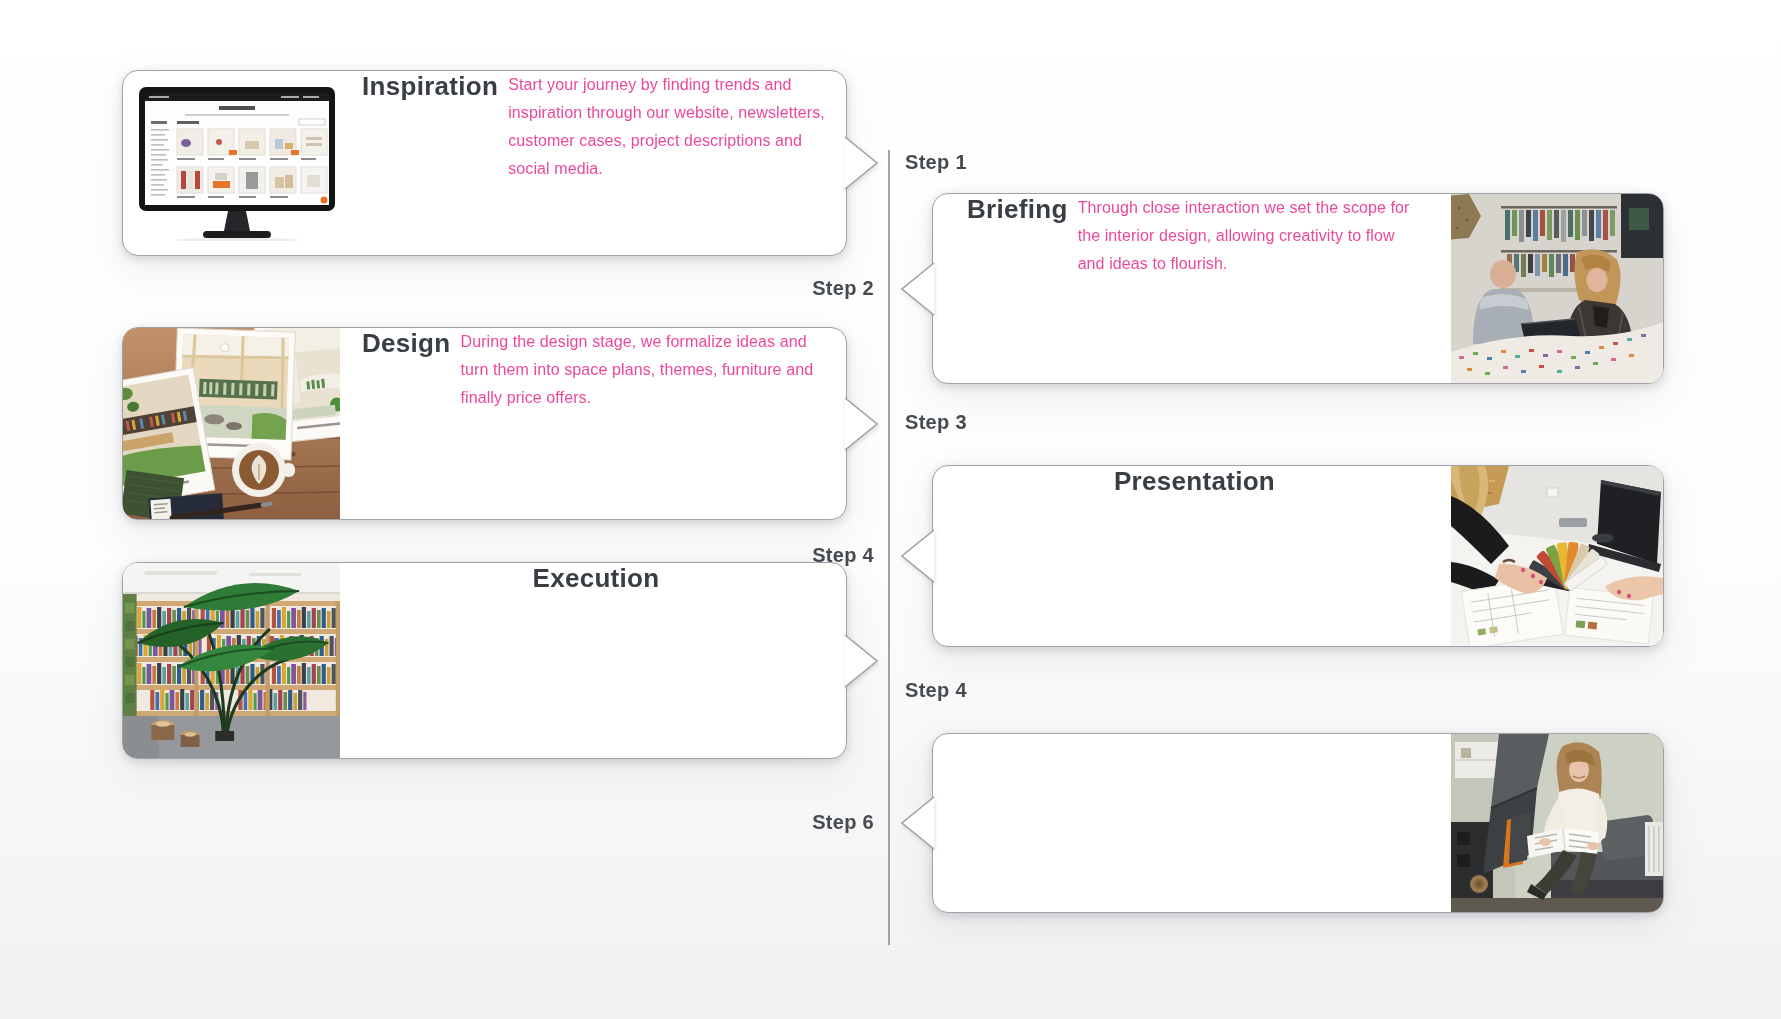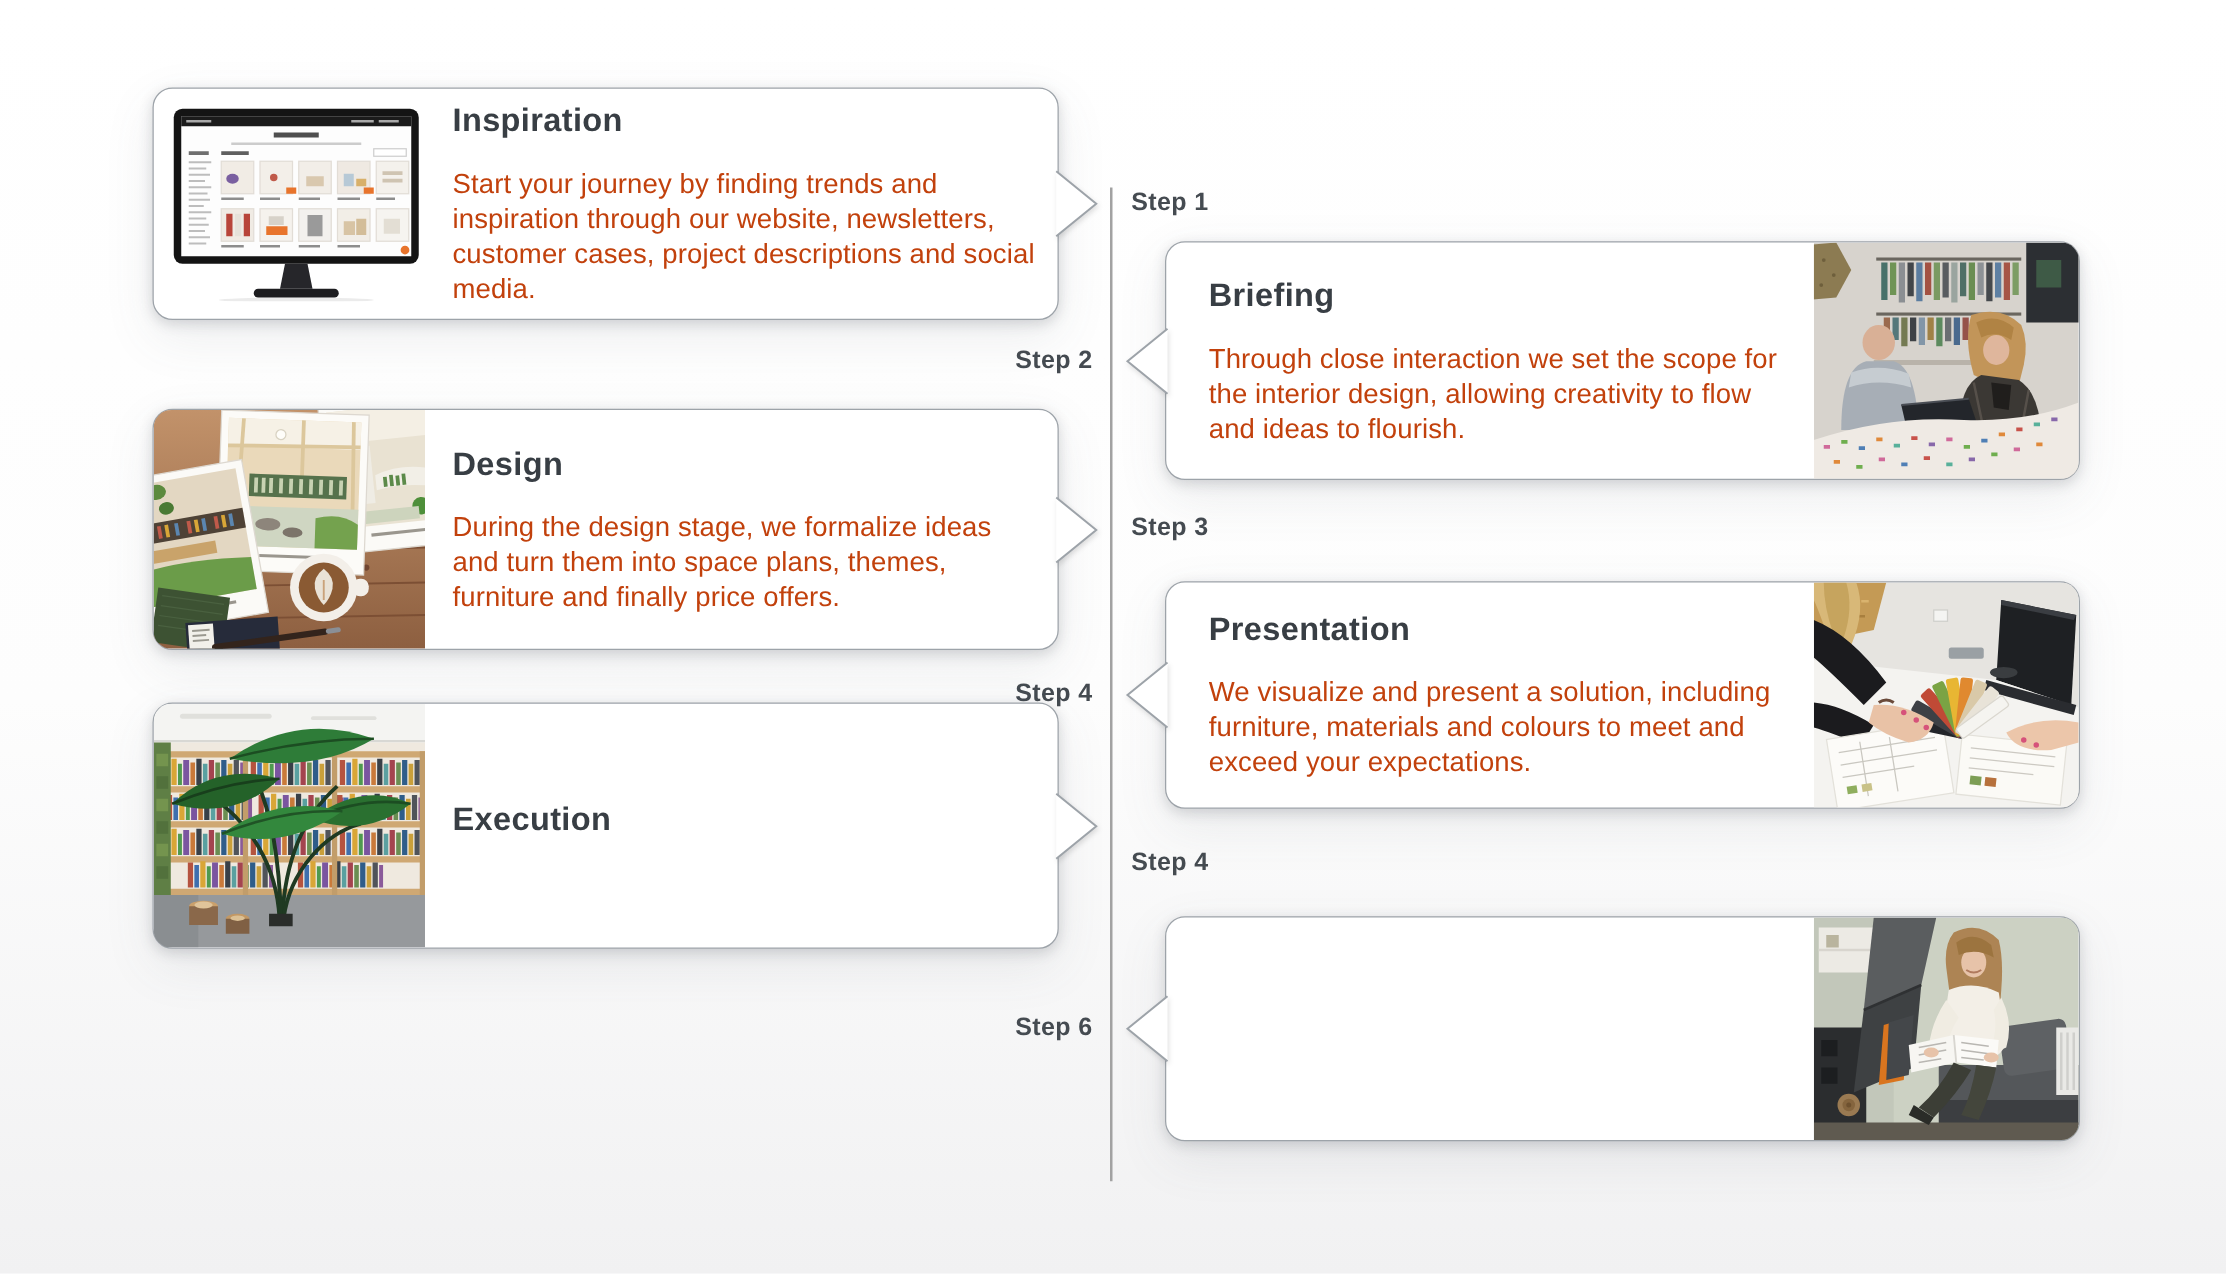--- a/index.html
+++ b/index.html
@@ -18,25 +18,25 @@
   .card{
     position:absolute;background:#ffffff;border:1.5px solid #9da3a9;border-radius:16px;
     box-shadow:0 3px 10px rgba(70,75,85,.20),0 14px 40px rgba(90,95,105,.10);
   }
   .card.left{left:122px;width:723px;}
   .card.right{left:932px;width:730px;}
   .photo{position:absolute;top:0;bottom:0;overflow:hidden;}
   .photo.pleft{left:0;width:217px;border-radius:14px 0 0 14px;}
   .photo.pright{right:0;width:212px;border-radius:0 14px 14px 0;}
   .photo svg{display:block;width:100%;height:100%;}
-  .txt{position:absolute;top:0;bottom:0;display:flex;flex-direction:column;justify-content:center;gap:10px;}
+  .txt{position:absolute;top:0;bottom:0;display:flex;flex-direction:row;justify-content:center;gap:10px;}
   .card.left .txt{left:239px;right:16px;}
   .card.right .txt{left:34px;width:455px;}
   .txt h2{margin:0 0 11px 0;font-size:26px;font-weight:600;color:#383e44;letter-spacing:.3px;}
-  .txt p{margin:0;font-size:22px;line-height:28px;color:#c2410c;letter-spacing:.1px;}
+  .txt p{margin:0;font-size:16px;line-height:28px;color:#ec4899;letter-spacing:.1px;}
   .pointer{position:absolute;top:50%;margin-top:-28px;filter:drop-shadow(1px 2px 2px rgba(0,0,0,.12));}
   .pointer.pr{right:-35px;}
   .pointer.pl{left:-35px;}
   .monitor{position:absolute;left:10px;top:14px;width:215px;height:156px;}
   .monitor svg{display:block;width:100%;height:100%;}
 </style>
 </head>
 <body>
 
 <div class="canvas">
@@ -434,21 +434,20 @@
         <circle cx="72" cy="104" r="2.2" fill="#d6527a"></circle>
           <circle cx="82" cy="110" r="2.2" fill="#d6527a"></circle>
           <circle cx="90" cy="116" r="2.2" fill="#d6527a"></circle>
         <circle cx="168" cy="126" r="2.2" fill="#d6527a"></circle>
           <circle cx="178" cy="130" r="2.2" fill="#d6527a"></circle>
         <path d="M52 96 Q58 92 64 96" stroke="#6a4a3a" stroke-width="2.5" fill="none"></path>
       </svg>
     </div>
     <div class="txt">
       <h2>Presentation</h2>
-      <p>We visualize and present a solution, including furniture, materials and colours to meet and exceed your expectations.</p>
     </div>
     <svg class="pointer pl" width="38" height="56" viewBox="0 0 38 56">
       <path d="M36 2 L4 28 L36 54" fill="#ffffff" stroke="#9da3a9" stroke-width="1.6"></path>
     </svg>
   </section>
 
   <section class="card left" style="top:562px;height:195px">
     <div class="photo pleft">
       <svg viewBox="0 0 207 195" preserveAspectRatio="none">
         <defs>

